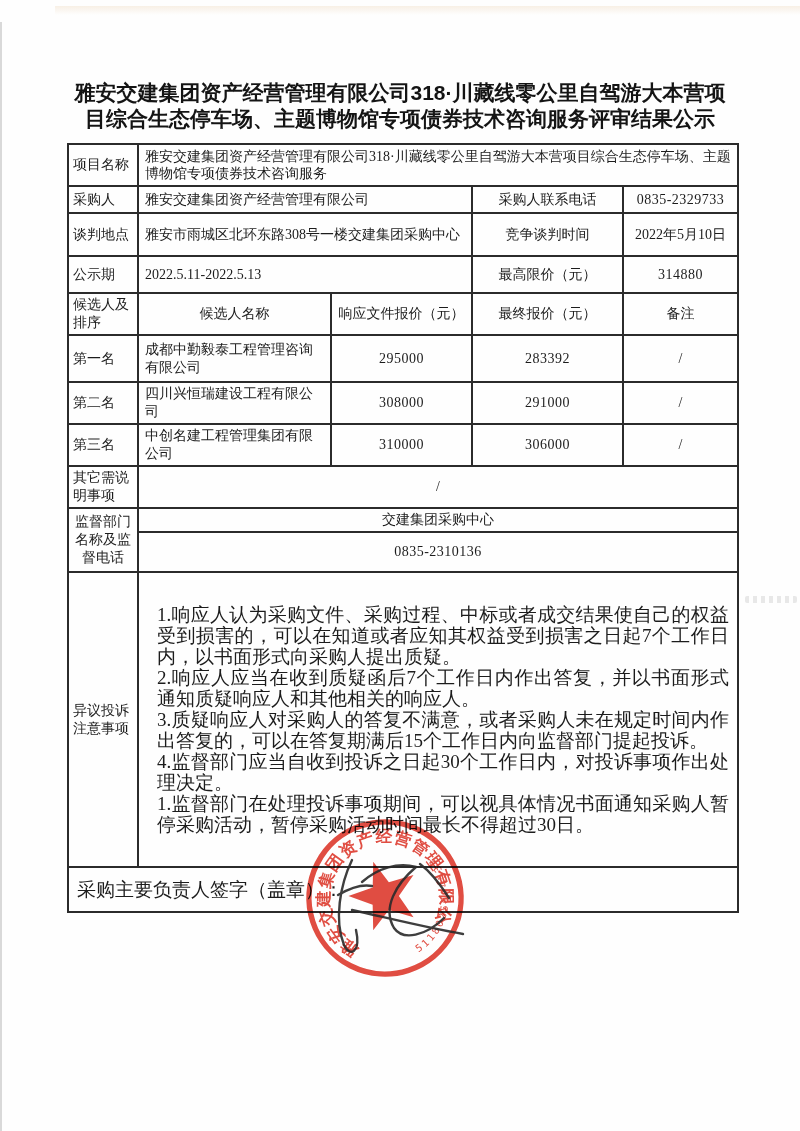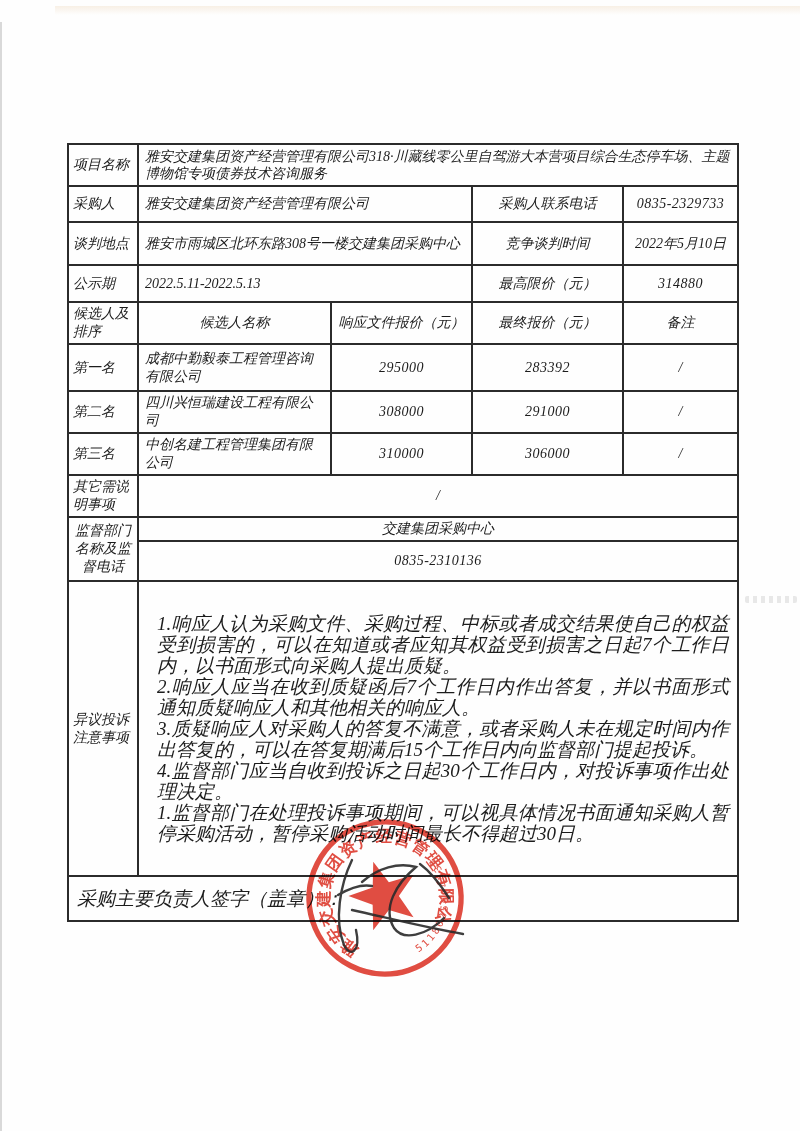--- a/index.html
+++ b/index.html
@@ -28,21 +28,21 @@
     opacity:.35; border-radius:2px;
   }
   .doc-title {
     position:absolute; left:64px; top:80px; width:672px;
     text-align:center; font-weight:bold; font-size:21px; line-height:26px;
     color:#141414;
     font-family:"Liberation Sans","DejaVu Sans",sans-serif;
   }
   table.main {
     position:absolute; left:67px; top:143px;
-    width:670px; table-layout:fixed; border-collapse:collapse;font-style:italic;
+    width:670px; table-layout:fixed; border-collapse:collapse;
   }
   td {
     border:2px solid #2b2b2b;
     padding:2px 6px;
     font-size:14px; line-height:18px;
     vertical-align:middle;
     word-break:break-all;
   }
   td.lbl { padding:2px 4px; }
   td.c { text-align:center; }
@@ -55,35 +55,36 @@
 </style>
 </head>
 <body>
 
 <div class="page">
 
   <div class="artifact-top"></div>
   <div class="artifact-left"></div>
   <div class="artifact-smudge"></div>
 
+  <div class="doc-title">雅安交建集团资产经营管理有限公司318·川藏线零公里自驾游大本营项目综合生态停车场、主题博物馆专项债券技术咨询服务评审结果公示</div>
 
   <table class="main">
     <colgroup>
       <col style="width:70px">
         <col style="width:193px">
         <col style="width:141px">
       <col style="width:151px">
         <col style="width:115px">
     </colgroup>
     <tbody>
       <tr style="height:42px">
         <td class="lbl">项目名称</td>
         <td colspan="4" style="font-size:14px;line-height:17px">雅安交建集团资产经营管理有限公司318·川藏线零公里自驾游大本营项目综合生态停车场、主题博物馆专项债券技术咨询服务</td>
       </tr>
-      <tr style="height:36px">
+      <tr style="height:27px">
         <td class="lbl">采购人</td>
         <td colspan="2">雅安交建集团资产经营管理有限公司</td>
         <td class="c">采购人联系电话</td>
         <td class="num">0835-2329733</td>
       </tr>
       <tr style="height:43px">
         <td class="lbl">谈判地点</td>
         <td colspan="2">雅安市雨城区北环东路308号一楼交建集团采购中心</td>
         <td class="c">竞争谈判时间</td>
         <td class="c">2022年5月10日</td>

